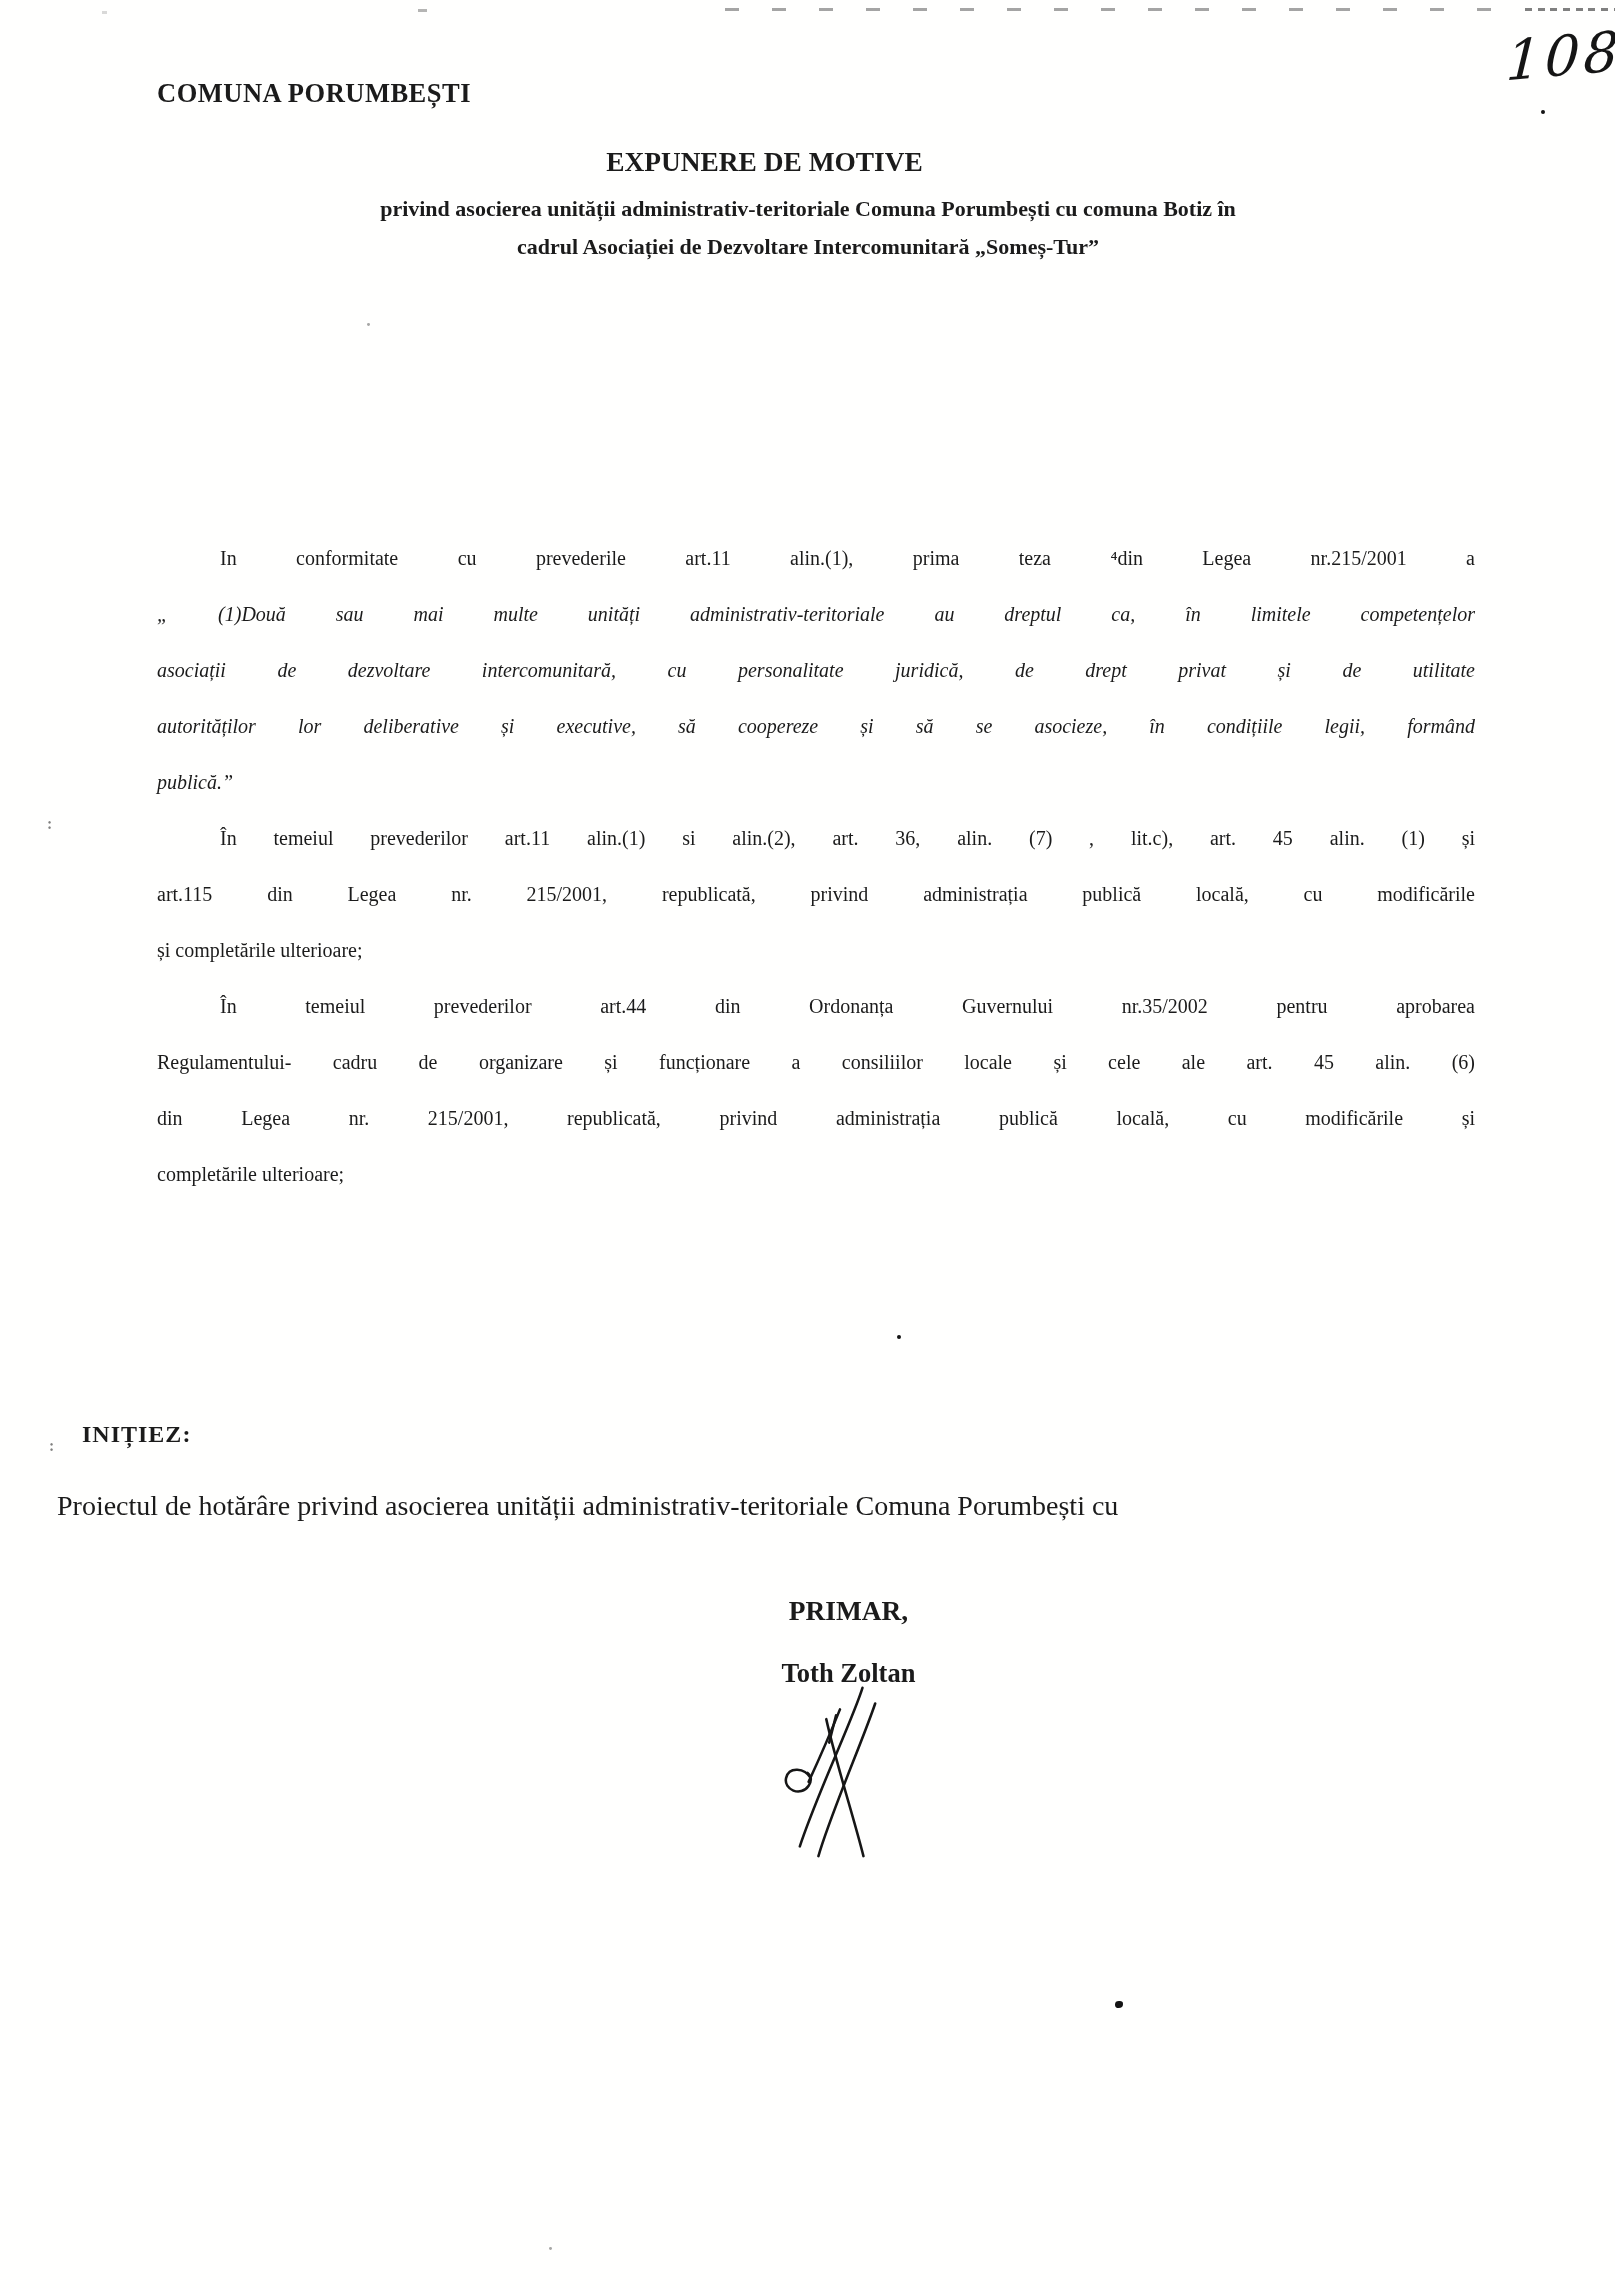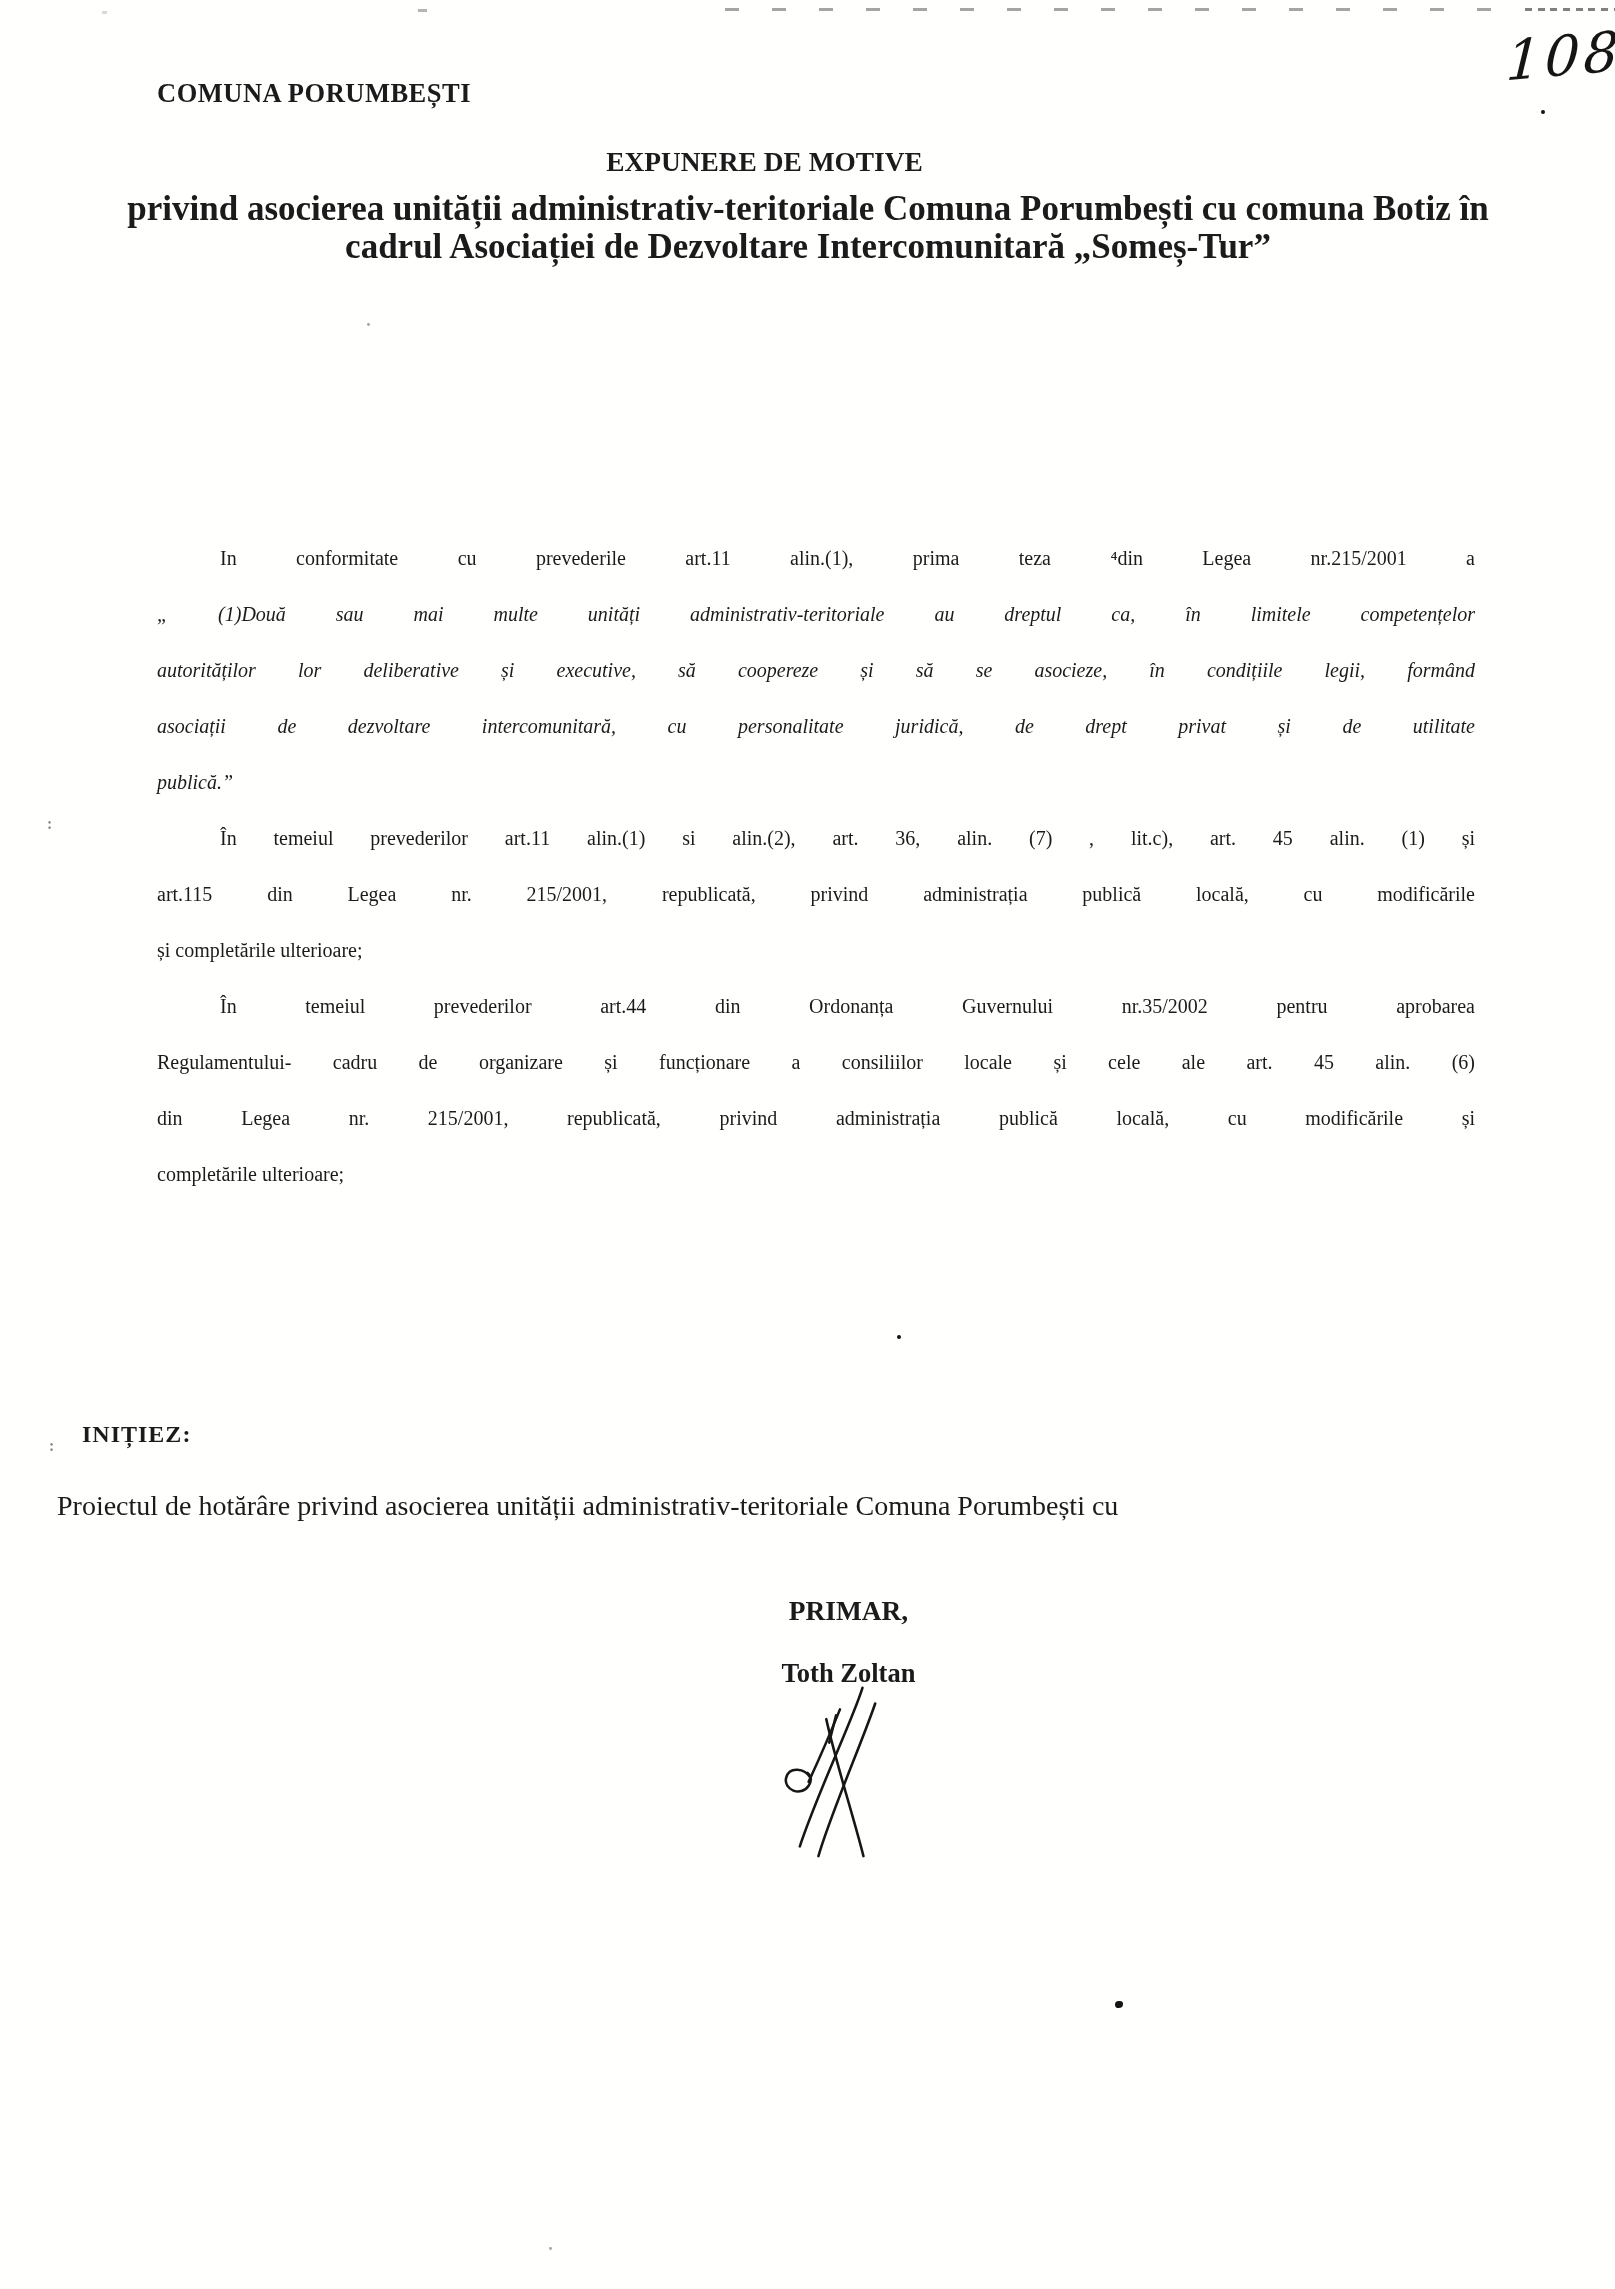--- a/index.html
+++ b/index.html
@@ -13,21 +13,21 @@
   .dashrow2{position:absolute;top:7.8px;left:1525px;width:90px;height:2.9px;
     background:repeating-linear-gradient(90deg,rgba(60,60,60,.65) 0 6.9px,transparent 6.9px 12.7px);}
   .dash{position:absolute;height:2.9px;background:rgba(90,90,90,.45);}
   .pagenum{
     position:absolute;left:1506px;top:23.5px;font-size:55px;font-style:italic;
     font-family:"DejaVu Serif",serif;letter-spacing:3.9px;color:#151515;
     transform:rotate(-5deg) skewX(-8deg);
   }
   .org{position:absolute;left:157px;top:78px;font-weight:bold;font-size:26.5px;letter-spacing:0.5px;}
   .title{position:absolute;left:0;top:147px;width:1529px;text-align:center;font-weight:bold;font-size:27.4px;}
-  .subtitle{position:absolute;left:59px;top:190px;width:1498px;text-align:center;font-weight:bold;font-size:35px;line-height:38px;}
+  .subtitle{position:absolute;left:59px;top:190px;width:1498px;text-align:center;font-weight:bold;font-size:22px;line-height:38px;}
   .body{position:absolute;left:157px;top:530px;width:1318px;font-size:20px;}
   .bline{height:56px;line-height:56px;white-space:normal;text-align:left;}
   .bline.just{text-align:justify;text-align-last:justify;}
   .bline.indent{padding-left:63px;}
   .bline.italic{font-style:italic;}
   .initiez{position:absolute;left:82px;top:1421px;width:1533px;font-weight:bold;font-size:24px;letter-spacing:1px;}
   .initlines{position:absolute;left:57px;top:1476px;width:1502px;text-align:left;font-weight:normal;font-size:28px;line-height:59px;}
   .role{position:absolute;left:82px;top:1596px;width:1533px;text-align:center;font-weight:bold;font-size:27.4px;}
   .signer{position:absolute;left:82px;top:1658px;width:1533px;text-align:center;font-weight:bold;font-size:26.5px;}
   .sig{position:absolute;left:777px;top:1680px;}
@@ -51,22 +51,22 @@
   <div class="org">COMUNA PORUMBEȘTI</div>
   <div class="title">EXPUNERE DE MOTIVE</div>
   <div class="subtitle">
     <div>privind asocierea unității administrativ-teritoriale Comuna Porumbești cu comuna Botiz în</div>
     <div>cadrul Asociației de Dezvoltare Intercomunitară „Someș-Tur”</div>
   </div>
 
   <div class="body">
       <div class="bline indent just">In conformitate cu prevederile art.11 alin.(1), prima teza ⁴din Legea nr.215/2001 a</div>
       <div class="bline italic just">„ (1)Două sau mai multe unități administrativ-teritoriale au dreptul ca, în limitele competențelor</div>
+      <div class="bline italic just">asociații de dezvoltare intercomunitară, cu personalitate juridică, de drept privat și de utilitate</div>
       <div class="bline italic just">autorităților lor deliberative și executive, să coopereze și să se asocieze, în condițiile legii, formând</div>
-      <div class="bline italic just">asociații de dezvoltare intercomunitară, cu personalitate juridică, de drept privat și de utilitate</div>
       <div class="bline italic">publică.”</div>
       <div class="bline indent just">În temeiul prevederilor art.11 alin.(1) si alin.(2), art. 36, alin. (7) , lit.c), art. 45 alin. (1) și</div>
       <div class="bline just">art.115  din  Legea nr. 215/2001, republicată, privind administrația publică locală, cu modificările</div>
       <div class="bline">și completările ulterioare;</div>
       <div class="bline indent just">În temeiul prevederilor art.44 din Ordonanța Guvernului nr.35/2002 pentru aprobarea</div>
       <div class="bline just">Regulamentului- cadru de organizare și funcționare a consiliilor locale și  cele ale art. 45 alin. (6)</div>
       <div class="bline just">din  Legea nr. 215/2001, republicată, privind administrația publică locală, cu modificările și</div>
       <div class="bline">completările ulterioare;</div>
     </div>
 

